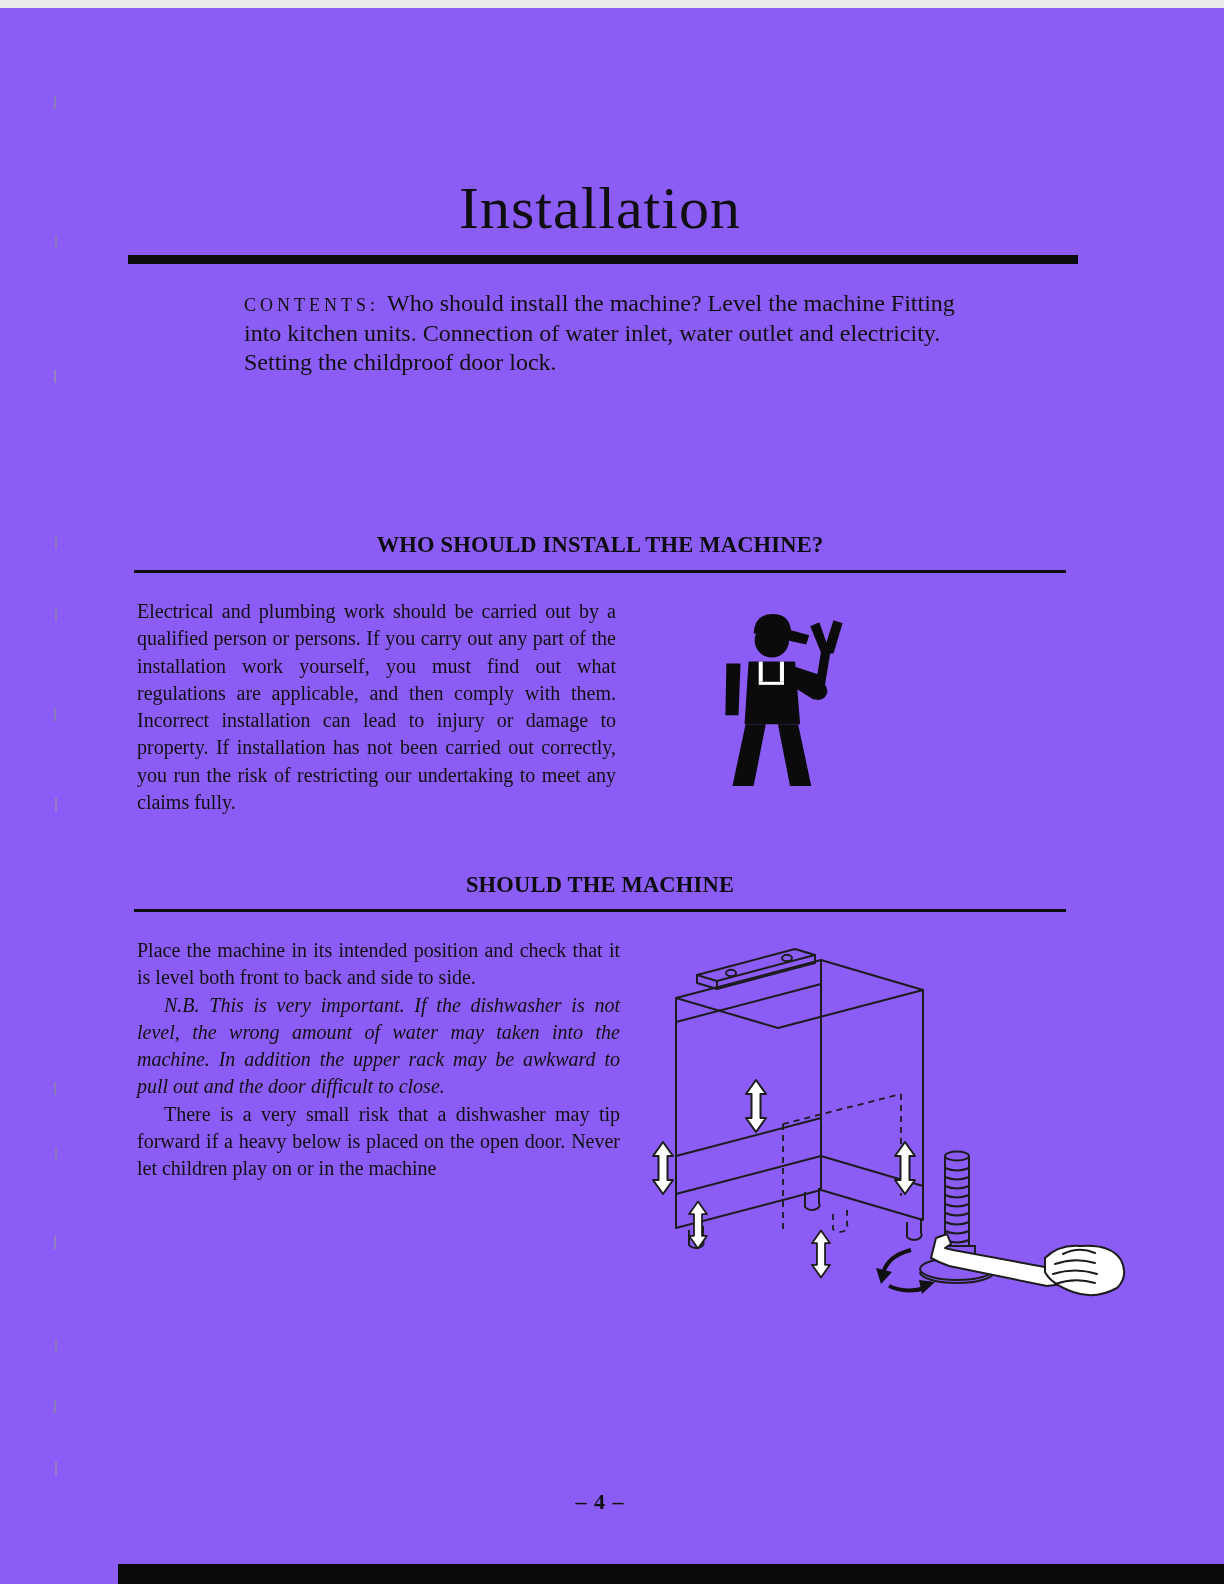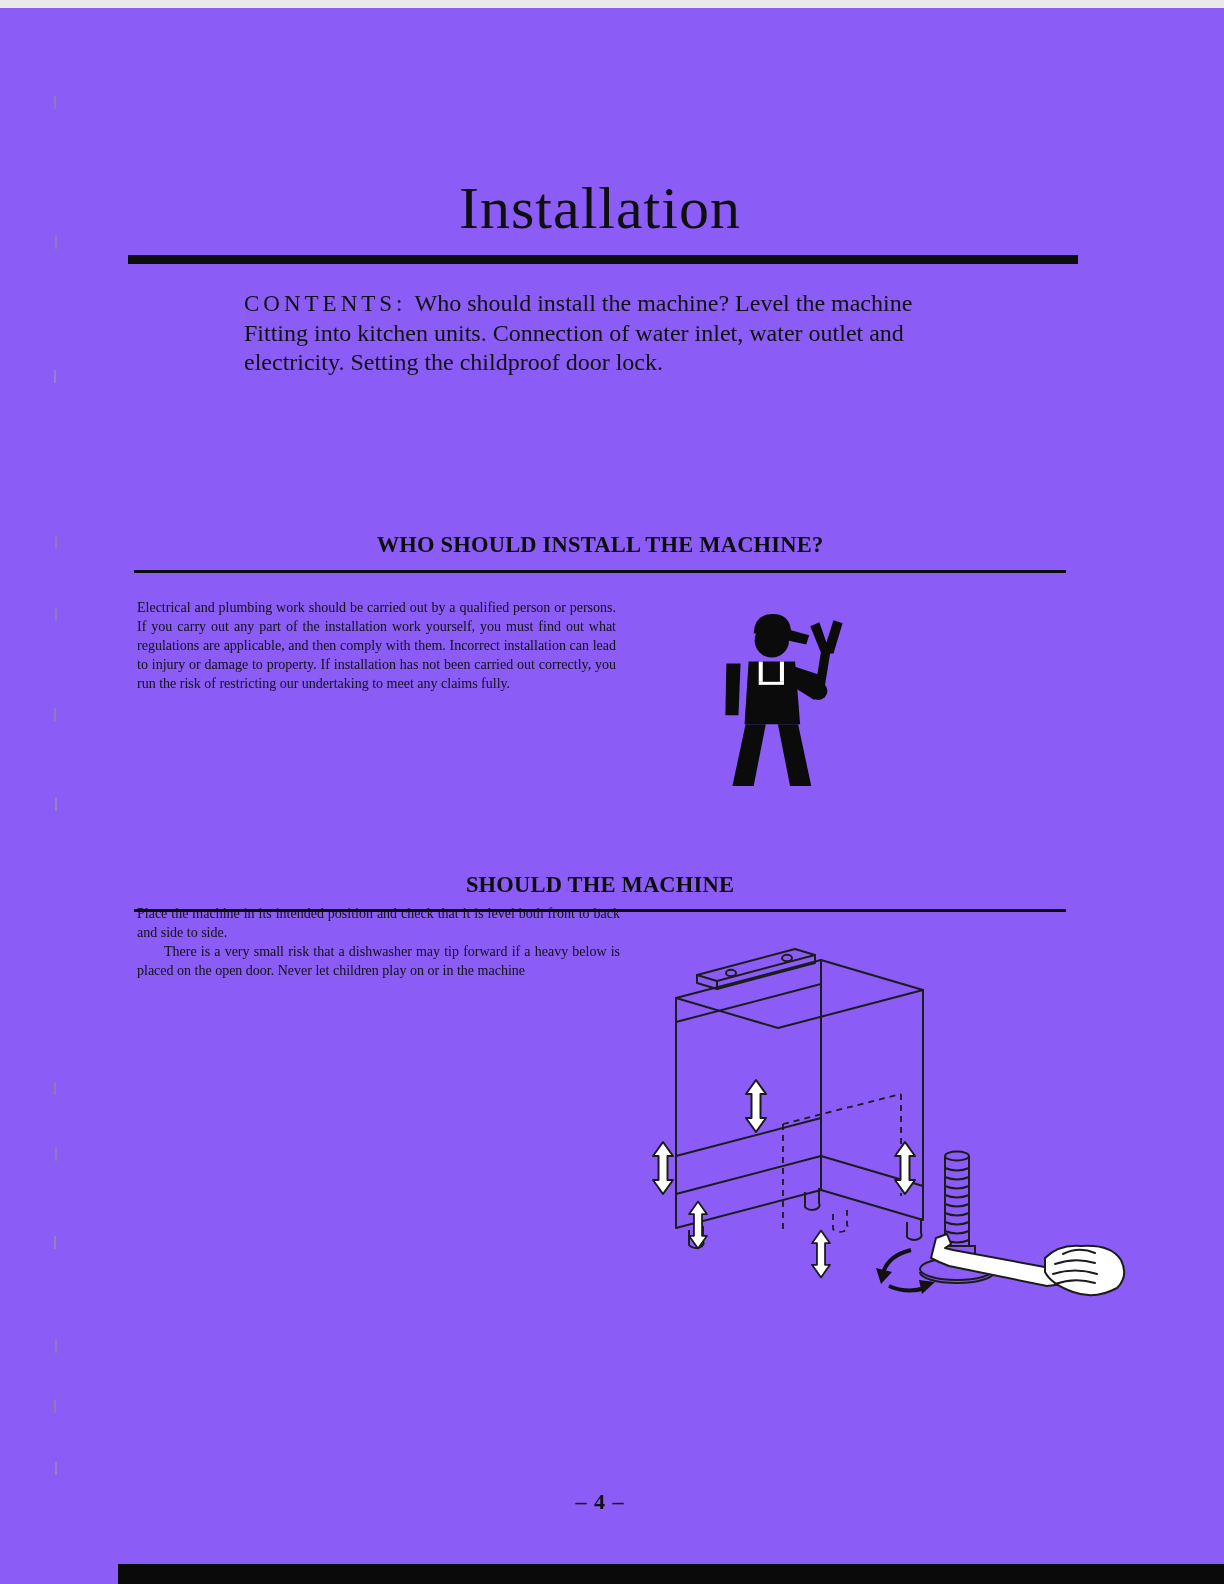--- a/index.html
+++ b/index.html
@@ -18,38 +18,38 @@
   }
   .title-rule {
     position:absolute; top:247px; left:128px; width:950px; height:9px;
     background:#0d0d0d;
   }
 
   .contents {
     position:absolute; top:281px; left:244px; width:726px;
     font-size:24px; line-height:1.23; color:#101010;
   }
-  .contents-label { font-style:normal; letter-spacing:4px; font-size:23px; margin-right:8px; }
+  .contents-label { font-style:normal; letter-spacing:4px; font-size:18px; margin-right:8px; }
   .contents-text { }
 
   .sec-heading {
     position:absolute; left:0; width:1200px; text-align:center;
     font-family:Liberation Serif, serif; font-weight:700;
     font-size:22.5px; letter-spacing:0.2px; color:#0c0c0c;
   }
   .rule { position:absolute; left:134px; width:932px; height:3px; background:#0d0d0d; }
   .h1  { top:524px; }  .h1r { top:562px; }
   .h2  { top:864px; }  .h2r { top:901px; }
 
   .body-col {
-    position:absolute; font-size:14px; line-height:1.365;
+    position:absolute; font-size:20px; line-height:1.365;
     text-align:justify; color:#111;font-family:Liberation Serif, serif;
   }
   .sec1-col { top:590px; left:137px; width:479px; }
-  .sec2-col { top:896px; left:137px; width:483px; }
+  .sec2-col { top:929px; left:137px; width:483px; }
   .body-col p { margin:0; }
   .body-col p.indent { text-indent:27px; }
   .body-col p.nb { font-style:italic; }
 
   .fig-worker { position:absolute; top:596px; left:698px; width:178px; height:192px; }
   .fig-dw     { position:absolute; top:920px; left:642px; width:492px; height:372px; }
   .fig-worker svg, .fig-dw svg { width:100%; height:100%; display:block; }
 
   .page-num {
     position:absolute; top:1481px; left:0; width:1200px; text-align:center;
@@ -110,20 +110,21 @@
         <rect x="57" y="77" width="25" height="3"></rect>
       </g>
     </svg>
   </div>
 
   <div class="sec-heading h2">SHOULD THE MACHINE</div>
   <div class="rule h2r"></div>
 
   <div class="body-col sec2-col">
     <p>Place the machine in its intended position and check that it is level both front to back and side to side.</p>
+    <p class="nb indent">N.B. This is very important. If the dishwasher is not level, the wrong amount of water may taken into the machine. In addition the upper rack may be awkward to pull out and the door difficult to close.</p>
     <p class="indent">There is a very small risk that a dishwasher may tip forward if a heavy below is placed on the open door. Never let children play on or in the machine</p>
   </div>
 
   <div class="fig-dw">
     <svg viewBox="0 0 490 372">
 
       <g fill="none" stroke="#1c1c1c" stroke-width="2" stroke-linejoin="round" stroke-linecap="round">
         <path d="M33,70 L178,32 L280,62 L135,100 Z"></path>
         <path d="M33,70 L33,300 L178,262 L178,32"></path>
         <path d="M280,62 L280,292 L178,262"></path>

